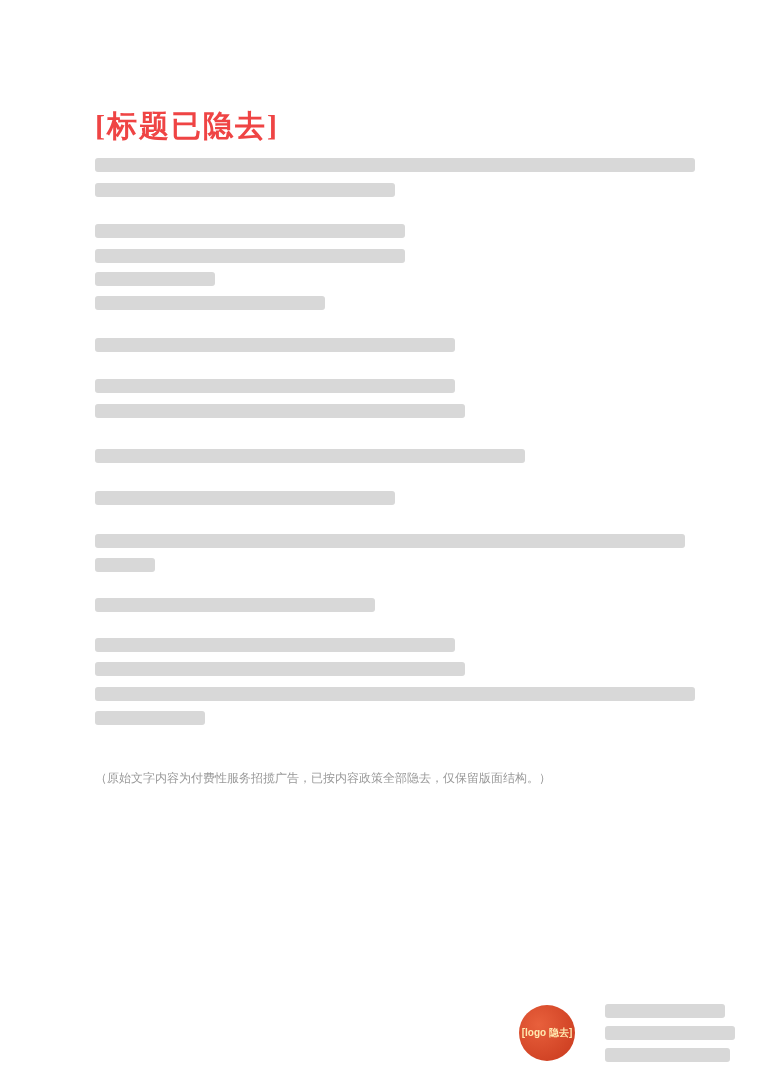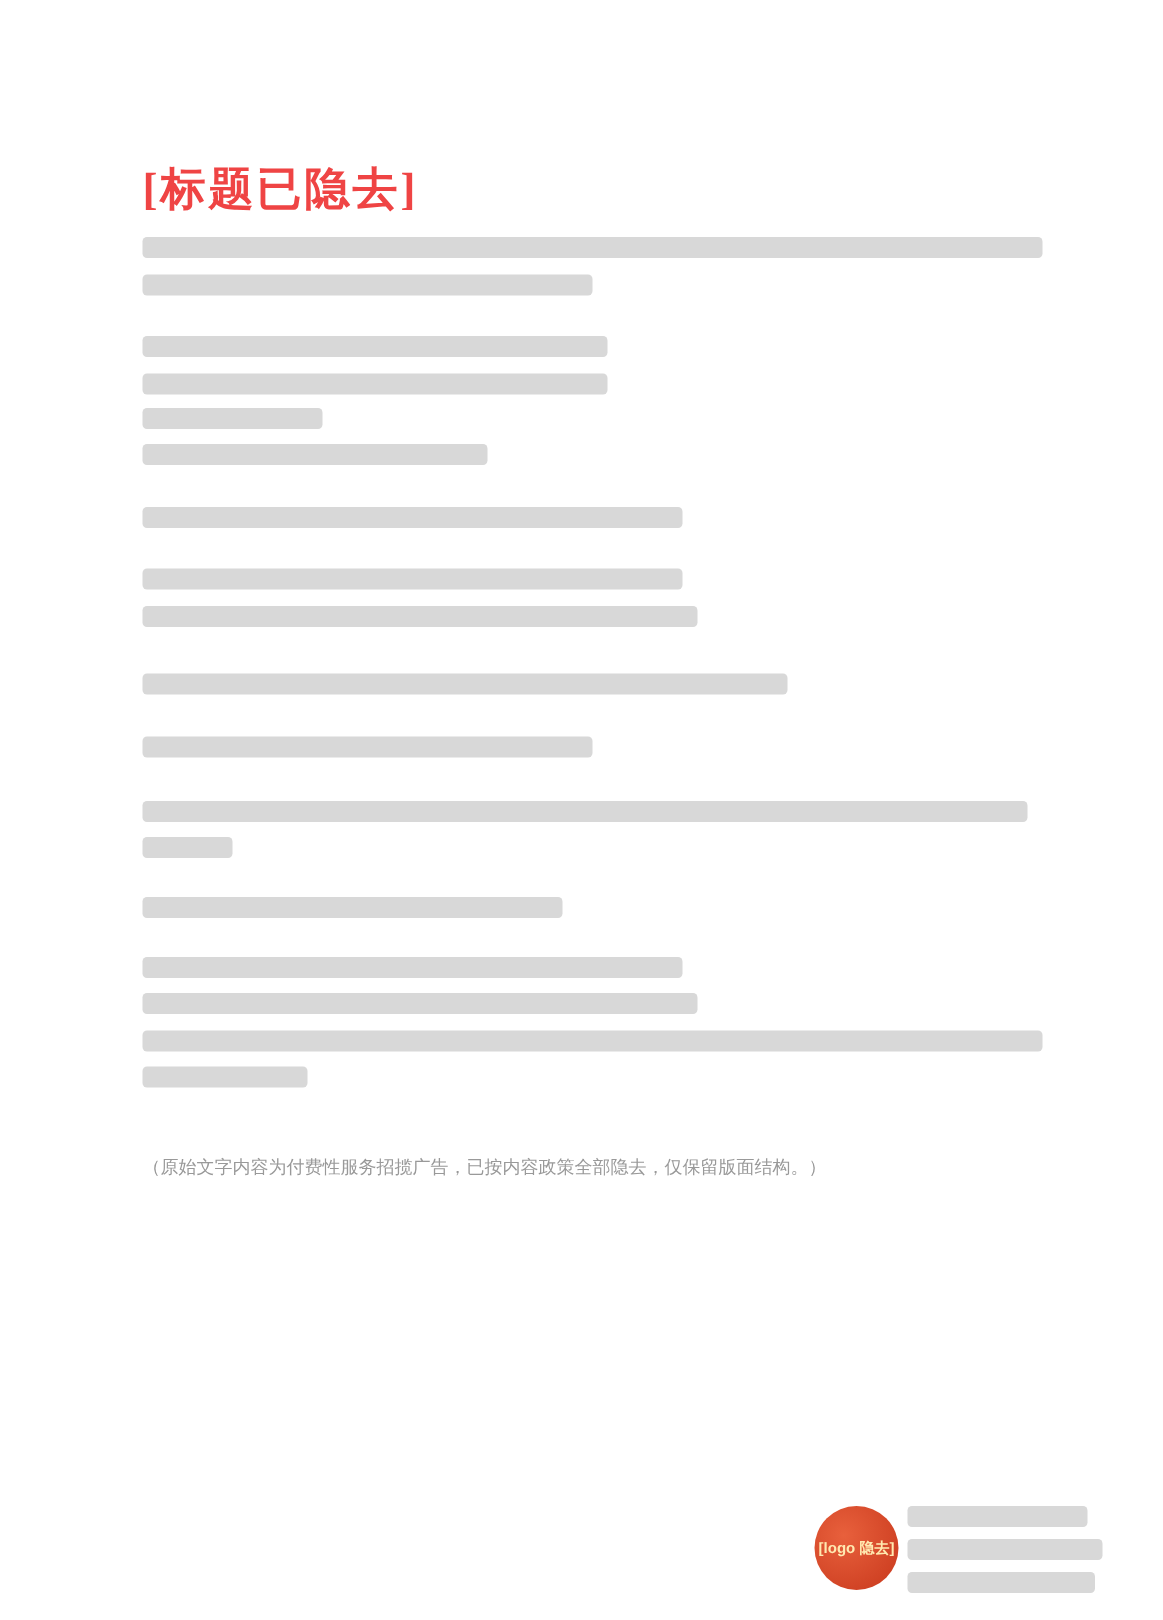--- a/index.html
+++ b/index.html
@@ -13,21 +13,21 @@
     font-family:"Liberation Serif","DejaVu Serif",serif;
     margin-top:24px;
   }
   .redact{
     position:absolute;height:14px;border-radius:3px;background:#d8d8d8;
   }
   .notice{
     position:absolute;left:95px;top:770px;width:580px;
     font-size:12px;color:#999999;
   }
-  .footer{position:absolute;right:40px;bottom:18px;display:flex;gap:6px;margin-left:20px;}
+  .footer{position:absolute;right:40px;bottom:18px;display:flex;align-items:center;gap:30px;margin-left:20px;}
   .logo{
     width:56px;height:56px;border-radius:50%;
     background:radial-gradient(circle at 35% 35%, #e8603c, #c8381c);
     display:flex;align-items:center;justify-content:center;
     color:#ffe9b0;font-size:10px;font-weight:bold;
   }
   .footer-lines{display:flex;flex-direction:column;gap:8px;}
   .footer-lines .redact{position:static;}
 </style>
 </head>

